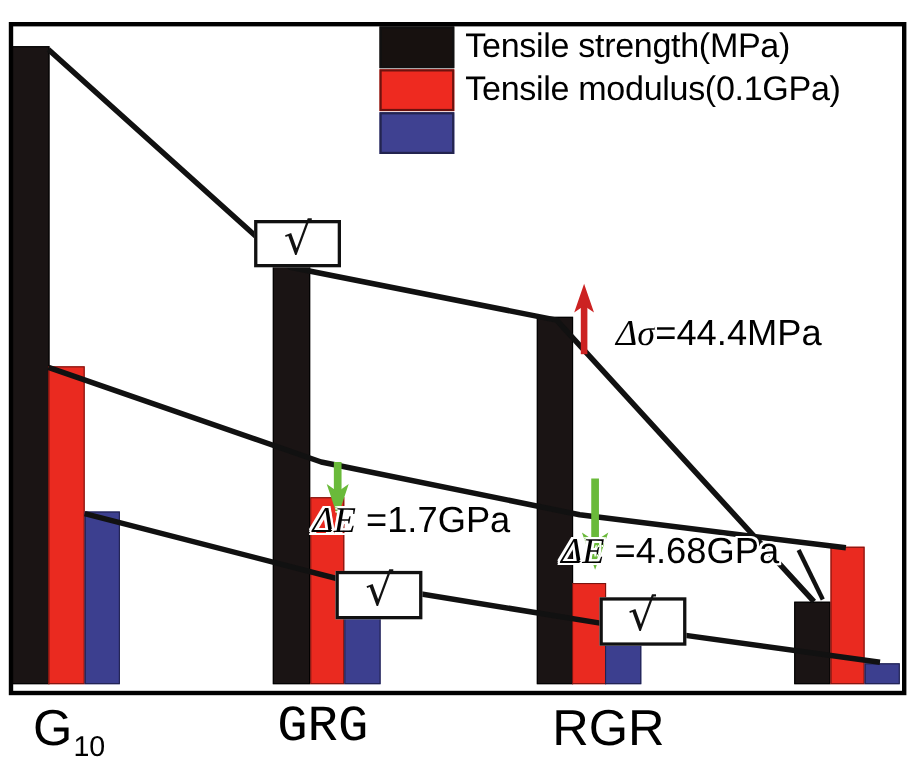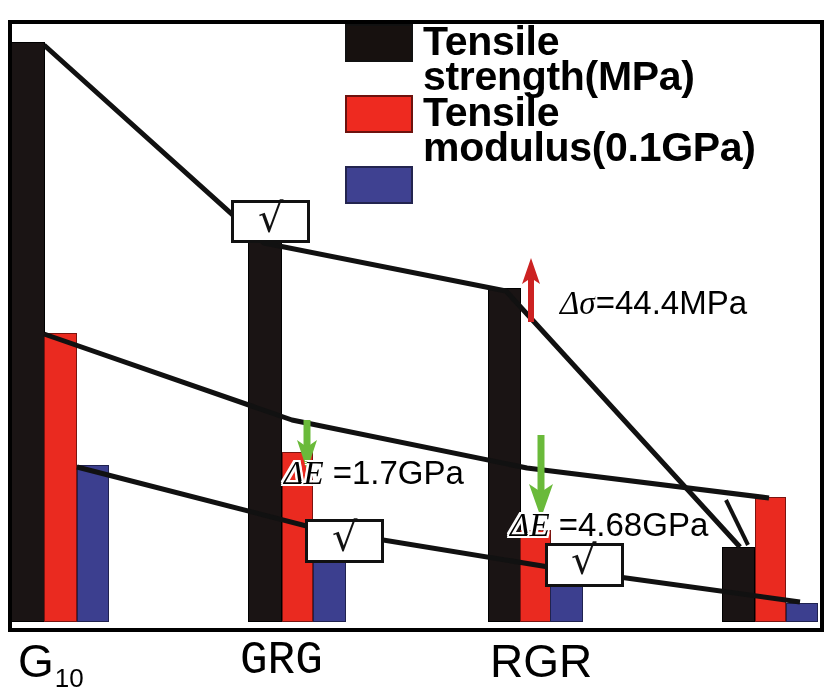--- a/index.html
+++ b/index.html
@@ -19,24 +19,24 @@
 
   svg.overlay{position:absolute;left:0;top:0;width:832px;height:700px;pointer-events:none;}
 
   
   .legend{position:absolute;left:345px;top:24px;width:470px;}
   .legrow{display:flex;align-items:flex-start;margin-bottom:1px;}
   .swatch{width:68px;height:38px;flex:0 0 68px;box-sizing:border-box;margin-right:10px;}
   .sw-black{background:#17110f;border:2px solid #111;}
   .sw-red{background:#ee2a20;border:2px solid #6d120e;}
   .sw-blue{background:#3f4191;border:2px solid #23244f;}
-  .legtext{font-size:41px;line-height:35px;color:#000;letter-spacing:-0.3px;font-weight:bold;}
+  .legtext{font-size:31px;line-height:35px;color:#000;letter-spacing:-0.3px;}
 
   
-  .xlabels{position:absolute;left:0;top:632px;width:769px;height:68px;}
+  .xlabels{position:absolute;left:12px;top:632px;width:769px;height:68px;}
   .xlab{position:absolute;font-size:46px;color:#000;line-height:46px;white-space:nowrap;}
   .xlab sub{font-size:26px;vertical-align:baseline;position:relative;top:10px;left:1px;}
 
   
   .anno{position:absolute;font-size:33px;color:#000;white-space:nowrap;
         text-shadow:-2px 0 #fff,2px 0 #fff,0 -2px #fff,0 2px #fff,-2px -2px #fff,2px 2px #fff,2px -2px #fff,-2px 2px #fff;}
   .anno i{font-style:italic;}
   .sig{font-family:"Liberation Serif",serif;font-style:italic;}
 
   
@@ -122,21 +122,21 @@
   </div>
 
   <div class="anno" style="left:560px;top:284px;">
     <span class="sig">Δσ</span><span>=44.4MPa</span>
   </div>
 
   <div class="anno" style="left:284px;top:454px;">
     <span class="sig">Δ<i>E</i></span><span> =1.7GPa</span>
   </div>
 
-  <div class="anno" style="left:510px;top:506px;">
+  <div class="anno" style="left:510px;top:482px;">
     <span class="sig">Δ<i>E</i></span><span> =4.68GPa</span>
   </div>
 
   <div class="xlabels">
     <div class="xlab" style="left:18px;top:6px;">
       <span>G</span><sub>10</sub>
     </div>
     <div class="xlab" style="left:240px;top:6px;font-family:Liberation Mono, monospace;">
       <span>GRG</span>
     </div>

